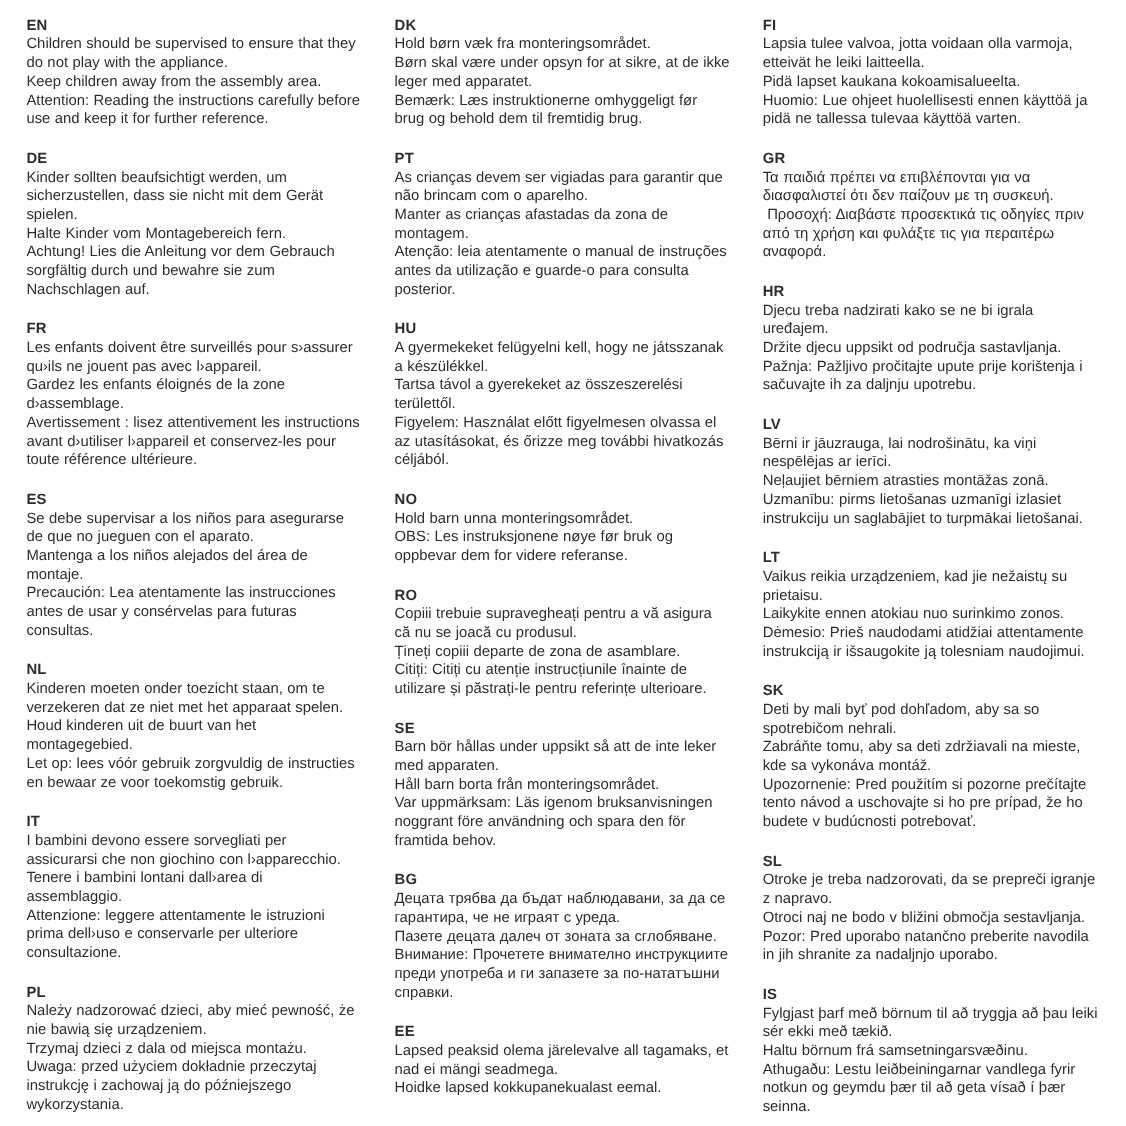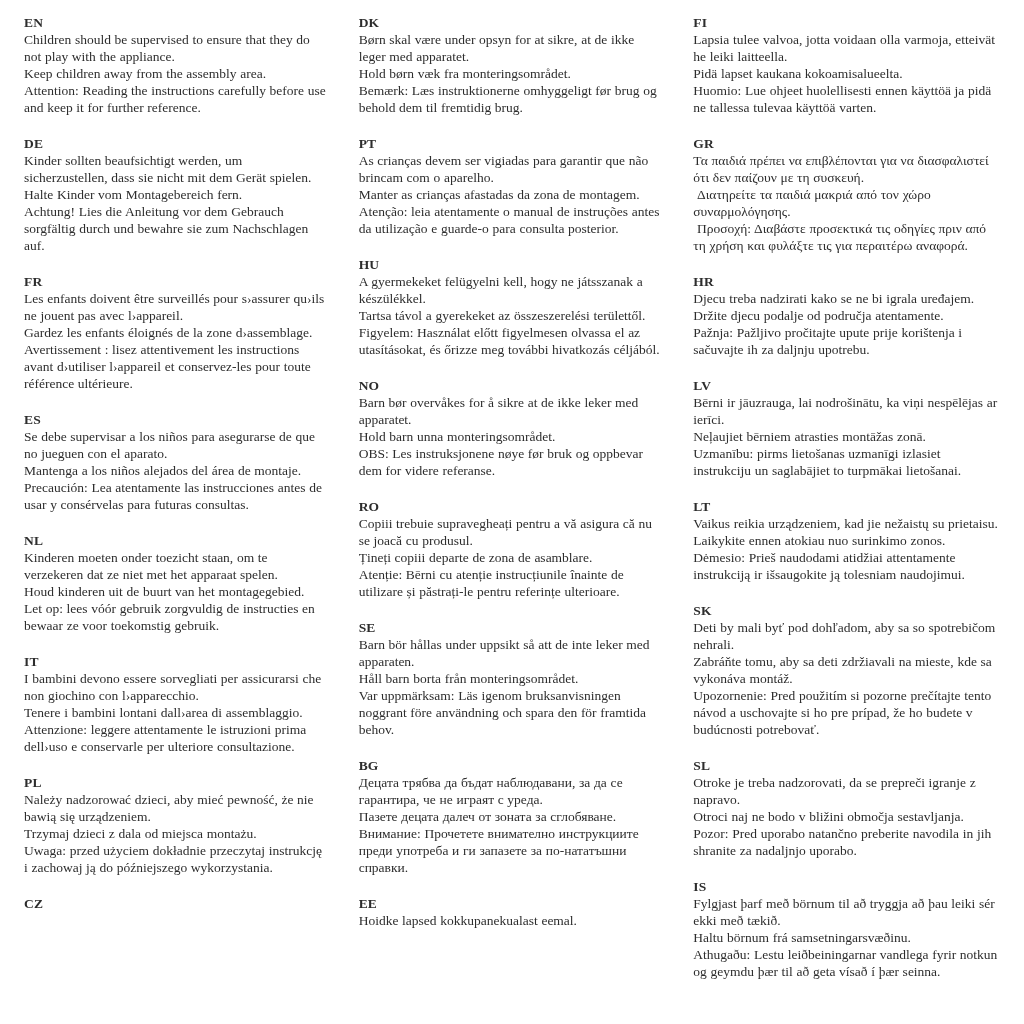--- a/index.html
+++ b/index.html
@@ -7,21 +7,21 @@
     padding: 0;
     background: #ffffff;
   }
   .page {
     width: 1024px;
     height: 1024px;
     box-sizing: border-box;
     padding: 14px 26px 10px 24px;
     background: #ffffff;
     color: #2d2d2d;
-    font-family: Liberation Serif, serif;
+    font-family: Liberation Sans, sans-serif;
     overflow: hidden;
   }
   .cols {
     display: grid;
     grid-template-columns: repeat(3, 1fr);
     column-gap: 30px;
   }
   .col {
     min-width: 0;
   }
@@ -90,82 +90,81 @@
           <p class="line">Trzymaj dzieci z dala od miejsca montażu.</p>
           <p class="line">Uwaga: przed użyciem dokładnie przeczytaj instrukcję i zachowaj ją do późniejszego wykorzystania.</p>
         </section>
         <section class="lang-section">
           <div class="lang-code">CZ</div>
         </section>
       </div>
       <div class="col">
         <section class="lang-section">
           <div class="lang-code">DK</div>
+          <p class="line">Hold børn væk fra monteringsområdet.</p>
           <p class="line">Børn skal være under opsyn for at sikre, at de ikke leger med apparatet.</p>
-          <p class="line">Hold børn væk fra monteringsområdet.</p>
           <p class="line">Bemærk: Læs instruktionerne omhyggeligt før brug og behold dem til fremtidig brug.</p>
         </section>
         <section class="lang-section">
           <div class="lang-code">PT</div>
           <p class="line">As crianças devem ser vigiadas para garantir que não brincam com o aparelho.</p>
           <p class="line">Manter as crianças afastadas da zona de montagem.</p>
           <p class="line">Atenção: leia atentamente o manual de instruções antes da utilização e guarde-o para consulta posterior.</p>
         </section>
         <section class="lang-section">
           <div class="lang-code">HU</div>
           <p class="line">A gyermekeket felügyelni kell, hogy ne játsszanak a készülékkel.</p>
           <p class="line">Tartsa távol a gyerekeket az összeszerelési területtől.</p>
           <p class="line">Figyelem: Használat előtt figyelmesen olvassa el az utasításokat, és őrizze meg további hivatkozás céljából.</p>
         </section>
         <section class="lang-section">
           <div class="lang-code">NO</div>
-          <p class="line">Barn bør overvåkes for å sikre at de ikke leker med apparatet.</p>
           <p class="line">Hold barn unna monteringsområdet.</p>
           <p class="line">OBS: Les instruksjonene nøye før bruk og oppbevar dem for videre referanse.</p>
         </section>
         <section class="lang-section">
           <div class="lang-code">RO</div>
           <p class="line">Copiii trebuie supravegheați pentru a vă asigura că nu se joacă cu produsul.</p>
           <p class="line">Țineți copiii departe de zona de asamblare.</p>
-          <p class="line">Atenție: Bērni cu atenție instrucțiunile înainte de utilizare și păstrați-le pentru referințe ulterioare.</p>
+          <p class="line">Citiți: Citiți cu atenție instrucțiunile înainte de utilizare și păstrați-le pentru referințe ulterioare.</p>
         </section>
         <section class="lang-section">
           <div class="lang-code">SE</div>
           <p class="line">Barn bör hållas under uppsikt så att de inte leker med apparaten.</p>
           <p class="line">Håll barn borta från monteringsområdet.</p>
           <p class="line">Var uppmärksam: Läs igenom bruksanvisningen noggrant före användning och spara den för framtida behov.</p>
         </section>
         <section class="lang-section">
           <div class="lang-code">BG</div>
           <p class="line">Децата трябва да бъдат наблюдавани, за да се гарантира, че не играят с уреда.</p>
           <p class="line">Пазете децата далеч от зоната за сглобяване.</p>
           <p class="line">Внимание: Прочетете внимателно инструкциите преди употреба и ги запазете за по-нататъшни справки.</p>
         </section>
         <section class="lang-section">
           <div class="lang-code">EE</div>
+          <p class="line">Lapsed peaksid olema järelevalve all tagamaks, et nad ei mängi seadmega.</p>
           <p class="line">Hoidke lapsed kokkupanekualast eemal.</p>
         </section>
       </div>
       <div class="col">
         <section class="lang-section">
           <div class="lang-code">FI</div>
           <p class="line">Lapsia tulee valvoa, jotta voidaan olla varmoja, etteivät he leiki laitteella.</p>
           <p class="line">Pidä lapset kaukana kokoamisalueelta.</p>
           <p class="line">Huomio: Lue ohjeet huolellisesti ennen käyttöä ja pidä ne tallessa tulevaa käyttöä varten.</p>
         </section>
         <section class="lang-section">
           <div class="lang-code">GR</div>
           <p class="line">Τα παιδιά πρέπει να επιβλέπονται για να διασφαλιστεί ότι δεν παίζουν με τη συσκευή.</p>
-          <p class="line"> Διατηρείτε τα παιδιά μακριά από τον χώρο συναρμολόγησης.</p>
           <p class="line"> Προσοχή: Διαβάστε προσεκτικά τις οδηγίες πριν από τη χρήση και φυλάξτε τις για περαιτέρω αναφορά.</p>
         </section>
         <section class="lang-section">
           <div class="lang-code">HR</div>
           <p class="line">Djecu treba nadzirati kako se ne bi igrala uređajem.</p>
-          <p class="line">Držite djecu podalje od područja atentamente.</p>
+          <p class="line">Držite djecu uppsikt od područja sastavljanja.</p>
           <p class="line">Pažnja: Pažljivo pročitajte upute prije korištenja i sačuvajte ih za daljnju upotrebu.</p>
         </section>
         <section class="lang-section">
           <div class="lang-code">LV</div>
           <p class="line">Bērni ir jāuzrauga, lai nodrošinātu, ka viņi nespēlējas ar ierīci.</p>
           <p class="line">Neļaujiet bērniem atrasties montāžas zonā.</p>
           <p class="line">Uzmanību: pirms lietošanas uzmanīgi izlasiet instrukciju un saglabājiet to turpmākai lietošanai.</p>
         </section>
         <section class="lang-section">
           <div class="lang-code">LT</div>

